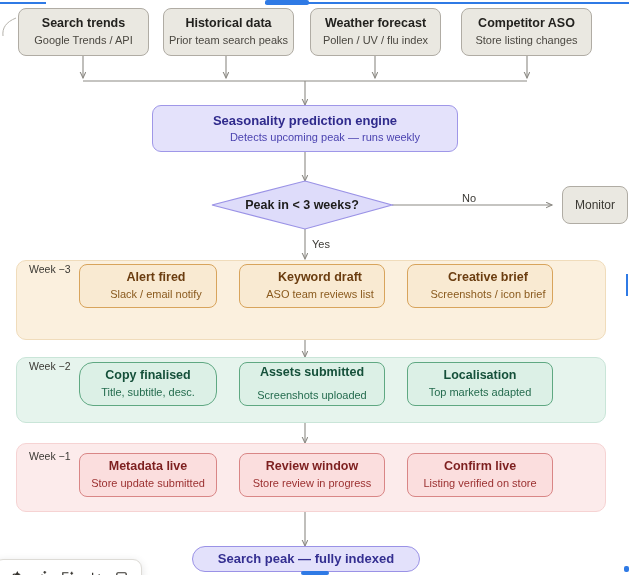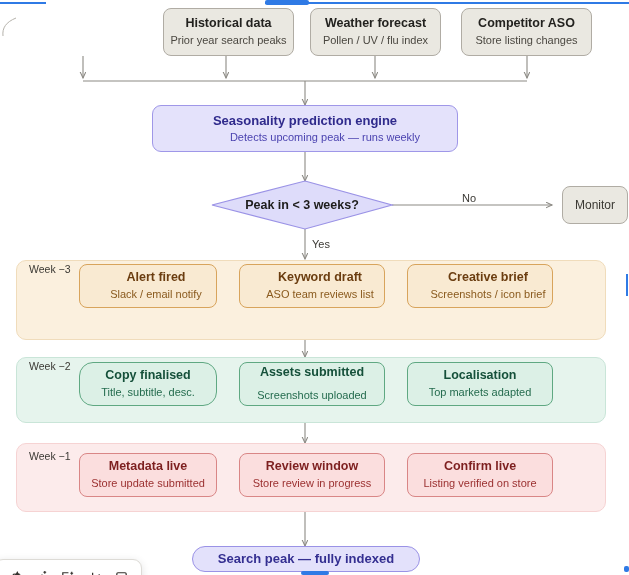--- a/index.html
+++ b/index.html
@@ -206,24 +206,28 @@
       <path d="M217,384 L239,384" marker-end="url(#ah)"></path>
       <path d="M385,384 L407,384" marker-end="url(#ah)"></path>
 
       <path d="M217,475 L239,475" marker-end="url(#ah)"></path>
       <path d="M385,475 L407,475" marker-end="url(#ah)"></path>
     </g>
 
     <polygon points="305,181 392,205 305,229 212,205" fill="#dedcfa" stroke="#9a92e6" stroke-width="1.2"></polygon>
   </svg>
 
+  <div class="node src" style="left:18px; top:8px; width:131px;">
+    <div class="n-title">Search trends</div>
+    <div class="n-sub">Google Trends / API</div>
+  </div>
 
   <div class="node src" style="left:163px; top:8px; width:131px;">
     <div class="n-title">Historical data</div>
-    <div class="n-sub">Prior year search peaks</div>
+    <div class="n-sub">Prior team search peaks</div>
   </div>
 
   <div class="node src" style="left:310px; top:8px; width:131px;">
     <div class="n-title">Weather forecast</div>
     <div class="n-sub">Pollen / UV / flu index</div>
   </div>
 
   <div class="node src" style="left:461px; top:8px; width:131px;">
     <div class="n-title">Competitor ASO</div>
     <div class="n-sub">Store listing changes</div>

